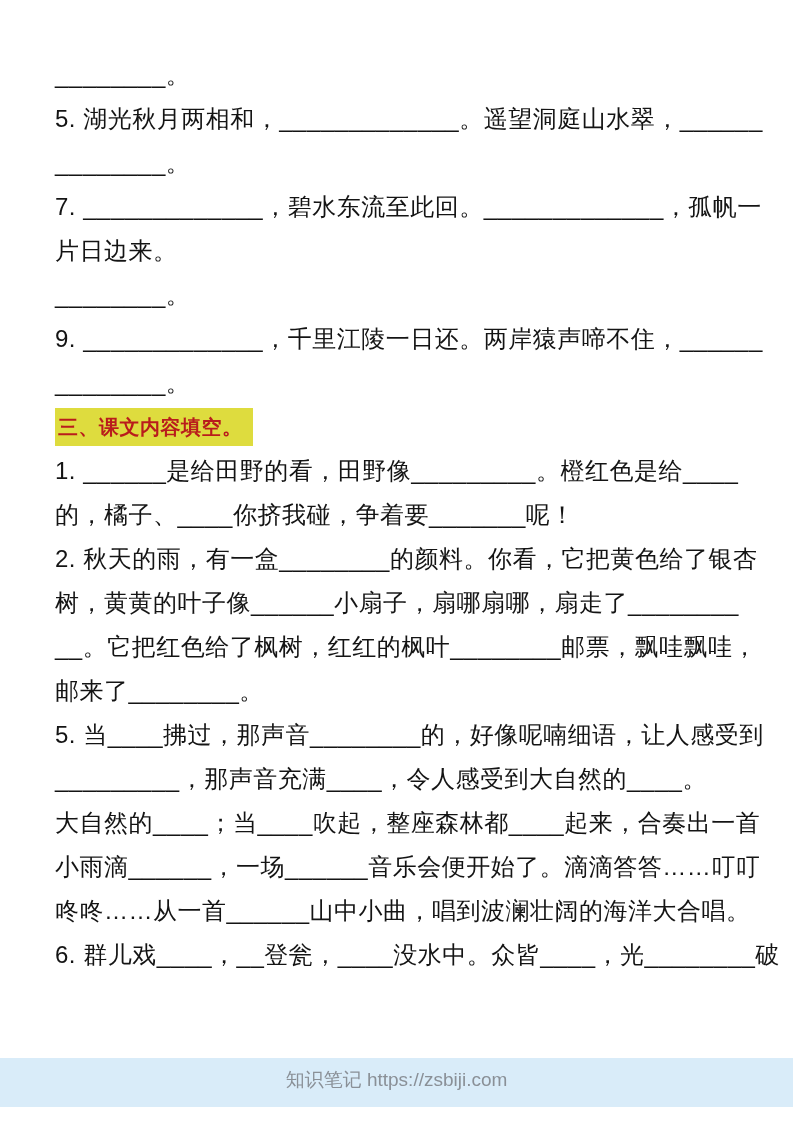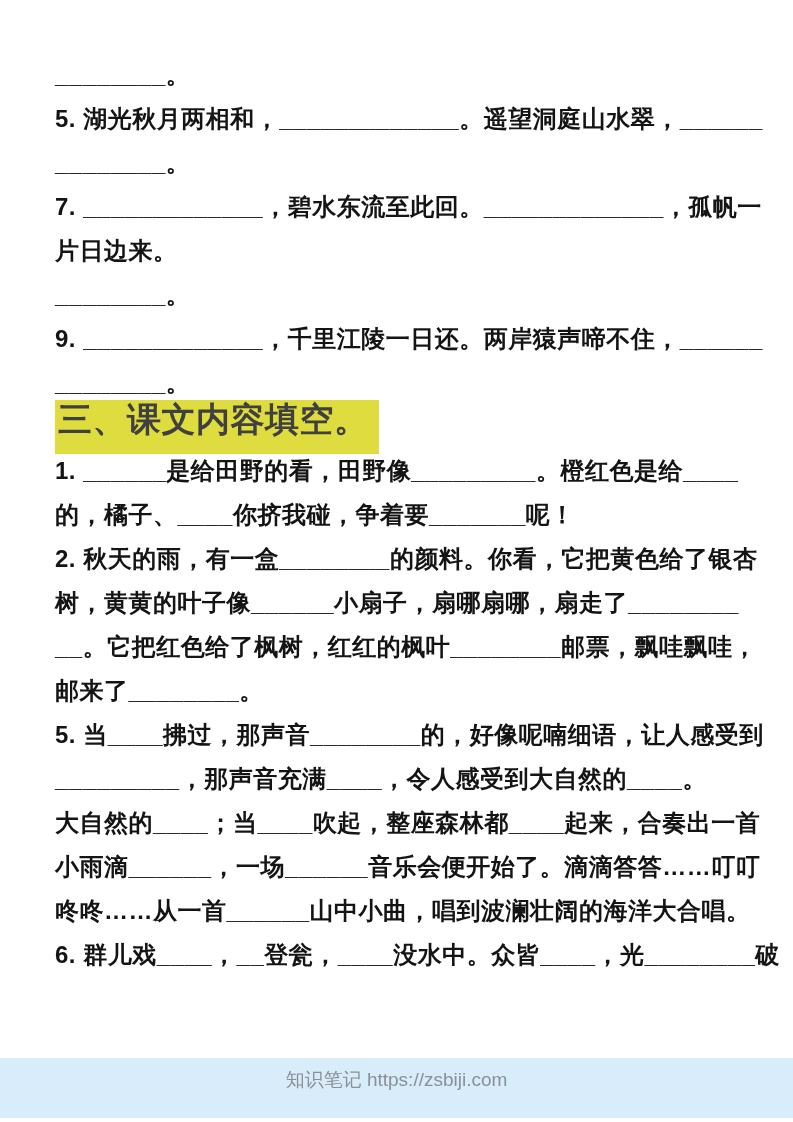--- a/index.html
+++ b/index.html
@@ -22,41 +22,40 @@
     width: 700px;
     font-size: 24px;
     line-height: 44px;
     color: #141414;
     letter-spacing: 0.5px;
   }
   .text-line {
     white-space: pre;
     height: 44px;
     overflow: visible;
-    font-weight: bold;
   }
   .section-header-row {
     height: 44px;
     display: flex;
     align-items: center;
   }
   .section-header-chip {
     display: inline-block;
     font-weight: bold;
-    font-size: 34px;
+    font-size: 20px;
     line-height: 38px;
-    padding: 0 10px 16px 3px;
-    color: #404040;
+    padding: 0 10px 0 3px;
+    color: #b91c1c;
   }
   .footer-bar {
     position: absolute;
     left: 0;
     top: 1058px;
     width: 793px;
-    height: 60px;
+    height: 49px;
     text-align: center;
     font-size: 19px;
     line-height: 19px;
     padding-top: 12px;
     box-sizing: border-box;
   }
 </style>
 </head>
 <body>
 

